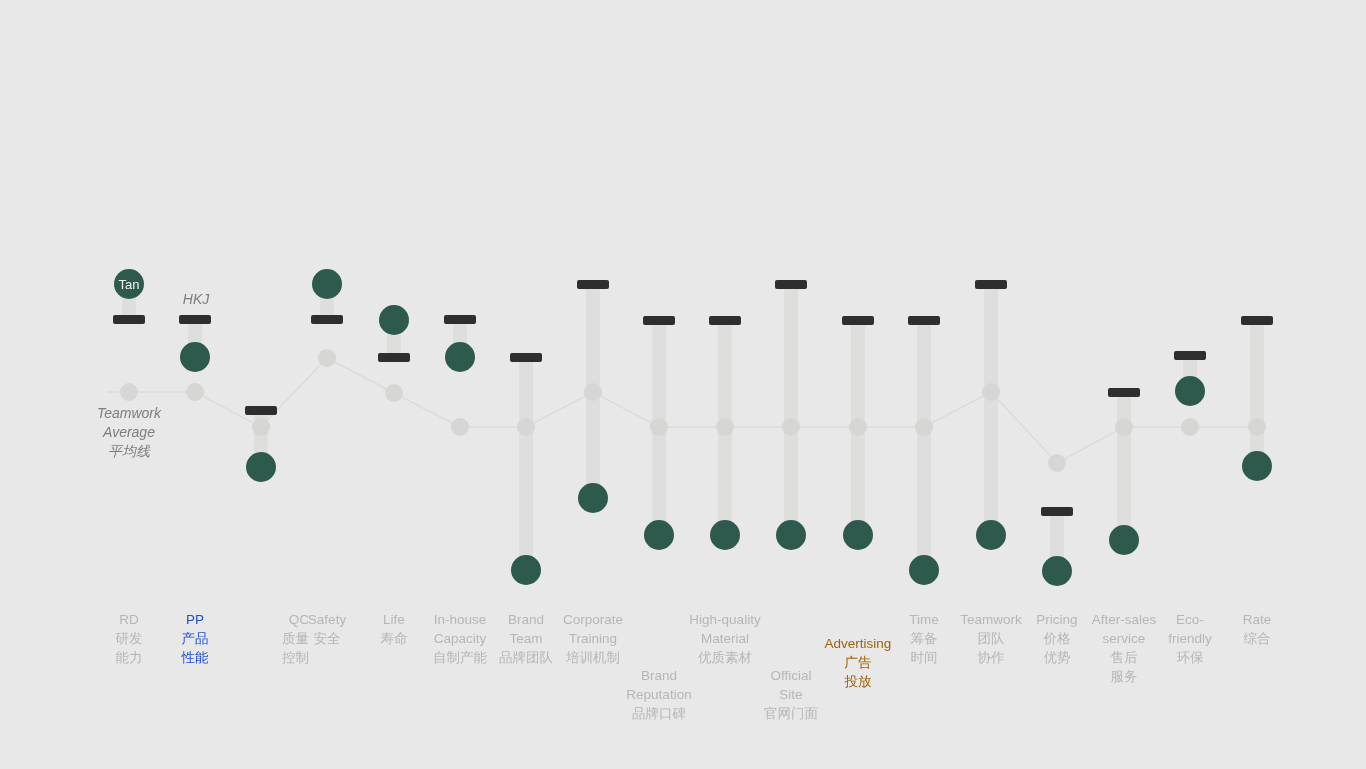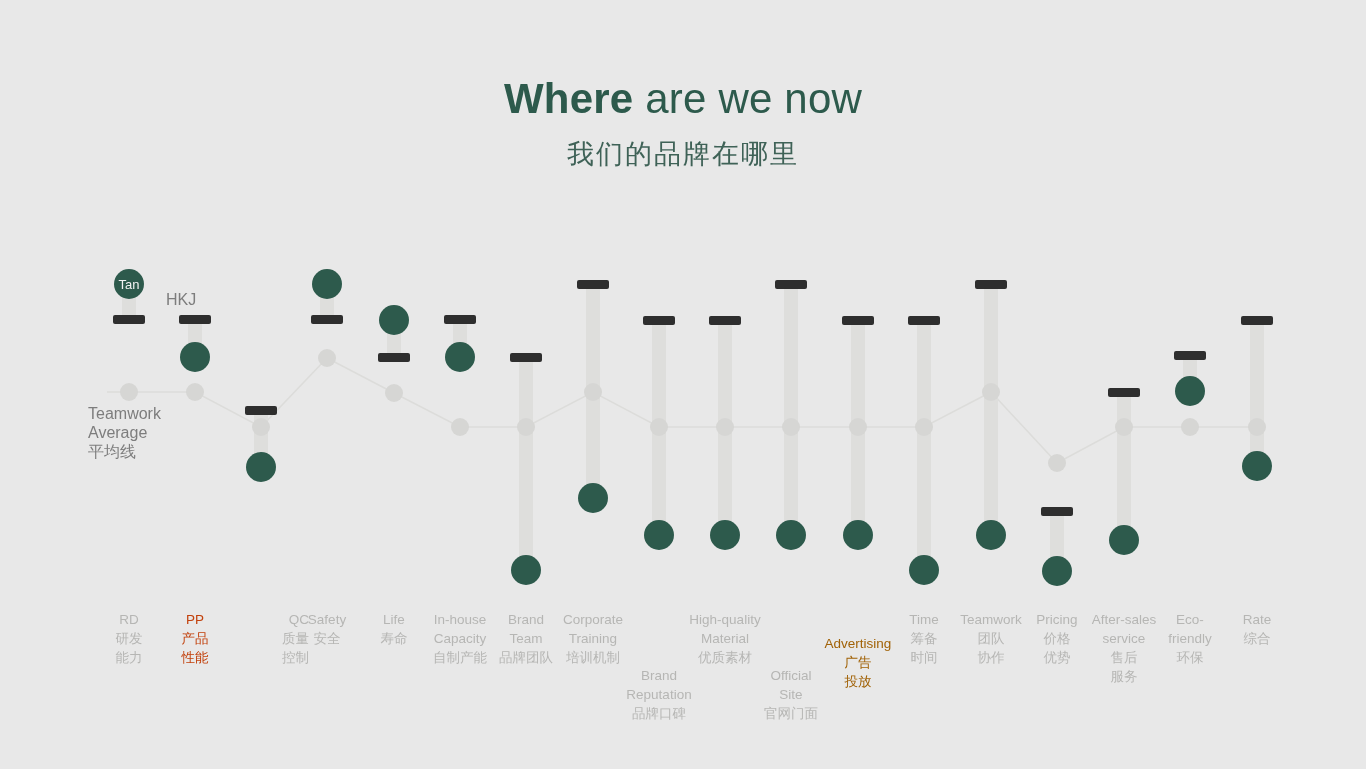--- a/index.html
+++ b/index.html
@@ -117,23 +117,25 @@
     width: 18px;
     height: 18px;
     border-radius: 50%;
     background: #d6d6d4;
   }
 
   
   .series-note {
     position: absolute;
     color: #7d7d7d;
-    font-size: 16px;
+    font-size: 14px;
     line-height: 19px;
+    text-align: center;
     white-space: nowrap;
+    font-style: italic;
   }
   #hkj-note {
     left: 166px;
     top: 290px;
     width: 60px;
   }
   #avg-note {
     left: 88px;
     top: 404px;
     width: 82px;
@@ -151,26 +153,20 @@
   }
   .cat-label .cn {
     display: block;
   }
 </style>
 </head>
 <body>
 
 <div id="slide">
 
-  <div id="header">
-    <div id="title-en">
-      <span class="strong">Where</span><span class="light"> are we now</span>
-    </div>
-    <div id="title-cn">我们的品牌在哪里</div>
-  </div>
 
   <div id="plot">
     <svg id="avg-line-svg">
         <polyline points="129,392 195,392 261,427 327,358 394,393 460,427 526,427 593,392 659,427 725,427 791,427 858,427 924,427 991,392 1057,463 1124,427 1190,427 1257,427" fill="none" stroke="#dcdcda" stroke-width="1.5"></polyline>
         <line x1="107" y1="392" x2="129" y2="392" stroke="#dcdcda" stroke-width="1.5"></line>
       </svg>
     <div id="columns-layer">
         <div class="column" style="left: 129px;">
           <div class="connector" style="top: 284px; height: 35px; background: rgb(222, 222, 220);"></div>
           <div class="dot-avg" style="top: 383px; background: rgb(214, 214, 212);"></div>
@@ -281,21 +277,21 @@
           <div class="dash" style="top: 316px; background: rgb(46, 46, 46);"></div>
           <div class="dot-tan" style="top: 451px; background: rgb(45, 90, 76);"></div>
         </div>
       </div>
     <div id="labels-layer">
         <div class="cat-label" style="left: 81px; top: 610px; color: rgb(182, 182, 180);">
           <span class="cn">RD</span>
           <span class="cn">研发</span>
           <span class="cn">能力</span>
         </div>
-        <div class="cat-label" style="left: 147px; top: 610px; color: #c2410c;">
+        <div class="cat-label" style="left: 147px; top: 610px; color: #1d4ed8;">
           <span class="cn">PP</span>
           <span class="cn">产品</span>
           <span class="cn">性能</span>
         </div>
         <div class="cat-label" style="left: 213px; top: 610px; color: rgb(182, 182, 180); text-align: right;">
           <span class="cn">QC</span>
           <span class="cn">质量</span>
           <span class="cn">控制</span>
         </div>
         <div class="cat-label" style="left: 279px; top: 610px; color: rgb(182, 182, 180);">

